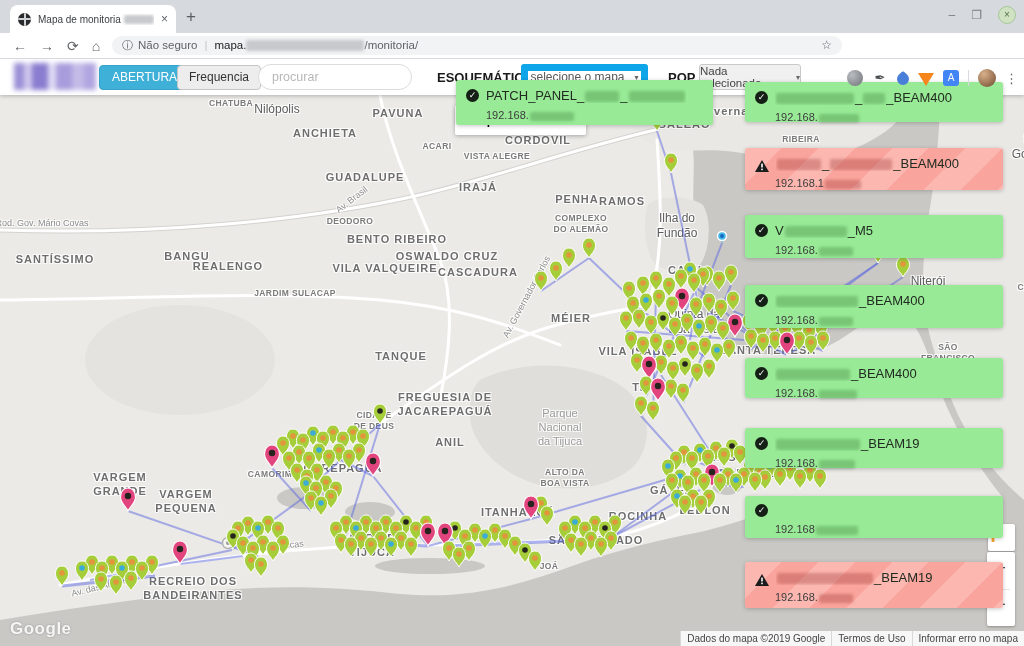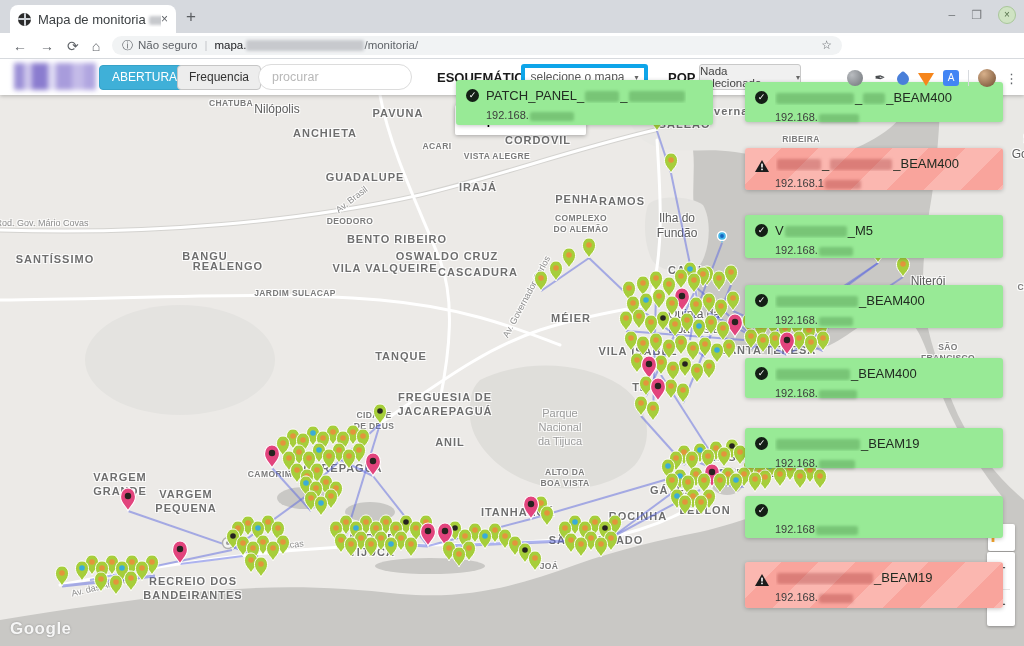--- a/index.html
+++ b/index.html
@@ -5,21 +5,21 @@
   html,body{margin:0;padding:0;background:#888;}
   #stage{position:relative;width:1024px;height:646px;overflow:hidden;background:#dee1e6;
          font-family:"Liberation Sans",sans-serif;}
   
   #tabbar{position:absolute;left:0;top:0;width:1024px;height:33px;background:#d6d9de;z-index:30;}
   #tab{position:absolute;left:10px;top:5px;width:166px;height:28px;background:#fff;
        border-radius:8px 8px 0 0;display:flex;align-items:center;padding:0 8px;box-sizing:border-box;}
   #tab-favicon{width:13px;height:13px;border-radius:50%;background:#2b2b2b;position:relative;flex:0 0 13px;}
   #tab-favicon:before{content:"";position:absolute;left:5.5px;top:0;width:2px;height:13px;background:#cfd3d8;border-radius:2px;}
   #tab-favicon:after{content:"";position:absolute;left:0;top:5.5px;width:13px;height:2px;background:#cfd3d8;border-radius:2px;}
-  #tab-title{font-size:13px;color:#3c4043;margin-left:7px;white-space:nowrap;overflow:hidden;}
+  #tab-title{font-size:10px;color:#3c4043;margin-left:7px;white-space:nowrap;overflow:hidden;}
   .chrome-redact{display:inline-block;vertical-align:middle;background:#c7c9cd;border-radius:2px;filter:blur(1.8px);}
   #tab-close{margin-left:auto;color:#5f6368;font-size:12px;}
   #newtab{position:absolute;left:186px;top:8px;color:#5a5d61;font-size:17px;line-height:17px;}
   #winctl{position:absolute;right:8px;top:6px;display:flex;gap:16px;align-items:center;z-index:31;}
   .winbtn{color:#7a7d80;font-size:12px;line-height:16px;}
   #win-close{width:16px;height:16px;border-radius:50%;background:#cfe3c3;border:1px solid #a9c79a;
              color:#55714b;font-size:10px;line-height:15px;text-align:center;}
   #urlrow{position:absolute;left:0;top:33px;width:1024px;height:25px;background:#fff;z-index:30;
           border-bottom:1px solid #d7dade;display:flex;align-items:center;}
   .navic{color:#5f6368;font-size:14px;margin-left:13px;}
@@ -49,21 +49,21 @@
     #a89cdc 42px 58px,#c4bbe8 58px 70px,#b0a5e0 70px 82px);}
   .tb{position:absolute;z-index:16;box-sizing:border-box;font-family:"Liberation Sans",sans-serif;}
   #btn-abertura{left:99px;top:65px;height:25px;padding:0 12px;background:#3fb0d8;border:1px solid #36a2c8;
     border-radius:4px;color:#fff;font-size:12px;line-height:23px;}
   #btn-freq{left:177px;top:65px;height:25px;padding:0 11px;background:#ededed;border:1px solid #c6c6c6;
     border-radius:4px;color:#333;font-size:12px;line-height:23px;}
   #search{left:258px;top:64px;width:154px;height:26px;border:1px solid #dcdcdc;border-radius:15px;
     padding:0 13px;font-size:12.5px;color:#333;outline:none;background:#fff;}
   #search::placeholder{color:#b8b8b8;}
   #lbl-esq{left:437px;top:70px;font-size:13px;font-weight:bold;color:#1a1a1a;}
-  #sel-esq{left:521px;top:64px;width:127px;height:26px;background:#fff;border:4px solid #0ea5e9;border-radius:3px;
+  #sel-esq{left:521px;top:64px;width:127px;height:26px;background:#fff;border:7px solid #0ea5e9;border-radius:3px;
     color:#5a5a5a;font-size:12px;display:flex;align-items:center;justify-content:center;gap:10px;}
   #lbl-pop{left:668px;top:70px;font-size:13px;font-weight:bold;color:#1a1a1a;}
   #sel-pop{left:699px;top:64px;width:102px;height:26px;background:#f0f0f0;border:1px solid #c9c9c9;border-radius:3px;
     color:#444;font-size:11.5px;display:flex;align-items:center;justify-content:center;gap:6px;}
   .caret{font-size:8px;color:#666;}
   
   #map{position:absolute;left:0;top:95px;width:1024px;height:551px;background:#eceae7;overflow:hidden;}
   #map svg{position:absolute;left:0;top:0;}
   #svg-base{z-index:1;} #labels-layer{position:absolute;left:0;top:0;width:1024px;height:551px;z-index:2;}
   #svg-over{z-index:3;}
@@ -210,21 +210,21 @@
         <div class="lbl b" style="left: 325px; top: 39px; transform: translate(-50%, -50%);">ANCHIETA</div>
         <div class="lbl s" style="left: 437px; top: 51px; transform: translate(-50%, -50%);">ACARI</div>
         <div class="lbl b" style="left: 365px; top: 83px; transform: translate(-50%, -50%);">GUADALUPE</div>
         <div class="lbl r" style="left: 352px; top: 105px; transform: translate(-50%, -50%) rotate(-38deg);">Av. Brasil</div>
         <div class="lbl s" style="left: 350px; top: 126px; transform: translate(-50%, -50%);">DEODORO</div>
         <div class="lbl b" style="left: 397px; top: 145px; transform: translate(-50%, -50%);">BENTO RIBEIRO</div>
         <div class="lbl b" style="left: 424px; top: 162px; transform: translate(-50%, -50%); margin-left: 23px;">OSWALDO CRUZ</div>
         <div class="lbl b" style="left: 385px; top: 174px; transform: translate(-50%, -50%);">VILA VALQUEIRE</div>
         <div class="lbl b" style="left: 478px; top: 178px; transform: translate(-50%, -50%);">CASCADURA</div>
         <div class="lbl b" style="left: 55px; top: 165px; transform: translate(-50%, -50%);">SANTÍSSIMO</div>
-        <div class="lbl b" style="left: 193px; top: 162px; transform: translate(-50%, -50%); padding-left: 24px;">BANGU</div>
+        <div class="lbl b" style="left: 175px; top: 162px; transform: translate(-50%, -50%); padding-left: 24px;">BANGU</div>
         <div class="lbl b" style="left: 228px; top: 172px; transform: translate(-50%, -50%);">REALENGO</div>
         <div class="lbl r" style="left: 42px; top: 129px; transform: translate(-50%, -50%);">Rod. Gov. Mário Covas</div>
         <div class="lbl b" style="left: 538px; top: 46px; transform: translate(-50%, -50%);">CORDOVIL</div>
         <div class="lbl s" style="left: 497px; top: 61px; transform: translate(-50%, -50%);">VISTA ALEGRE</div>
         <div class="lbl b" style="left: 577px; top: 77px; transform: translate(-50%, -50%); margin-top: 28px;">PENHA</div>
         <div class="lbl b" style="left: 478px; top: 93px; transform: translate(-50%, -50%);">IRAJÁ</div>
         <div class="lbl b" style="left: 622px; top: 107px; transform: translate(-50%, -50%);">RAMOS</div>
         <div class="lbl s" style="left: 581px; top: 129px; transform: translate(-50%, -50%);">COMPLEXO
 DO ALEMÃO</div>
         <div class="lbl y" style="left: 677px; top: 131px; transform: translate(-50%, -50%);">Ilha do
@@ -1195,20 +1195,25 @@
         <path d="M1.2,7 L8.8,7 L7.6,12.5 L6.4,12.5 L6.4,18 L3.6,18 L3.6,12.5 L2.4,12.5 Z" fill="#f0a32e"></path>
       </svg>
     </div>
     <div id="zoomctl">
       <span class="zi" id="zoom-in">+</span>
       <span class="zdiv"></span>
       <span class="zi" id="zoom-out">−</span>
     </div>
 
     <div id="glogo">Google</div>
+    <div id="attrib">
+      <span>Dados do mapa ©2019 Google</span>
+      <span>Termos de Uso</span>
+      <span>Informar erro no mapa</span>
+    </div>
   </div>
 
   <div id="alerts">
       <div class="card ok" style="left: 456px; top: 80px; width: 257px; height: 45px;">
         <div class="trow">
           <span class="ok-ic">✓</span>
           <span class="ttl">PATCH_PANEL_<span class="redact" style="width: 34px;"></span>_<span class="redact" style="width: 56px;"></span></span>
         </div>
         <div class="ip">192.168.<span class="redact" style="width: 44px;"></span></div>
       </div>

